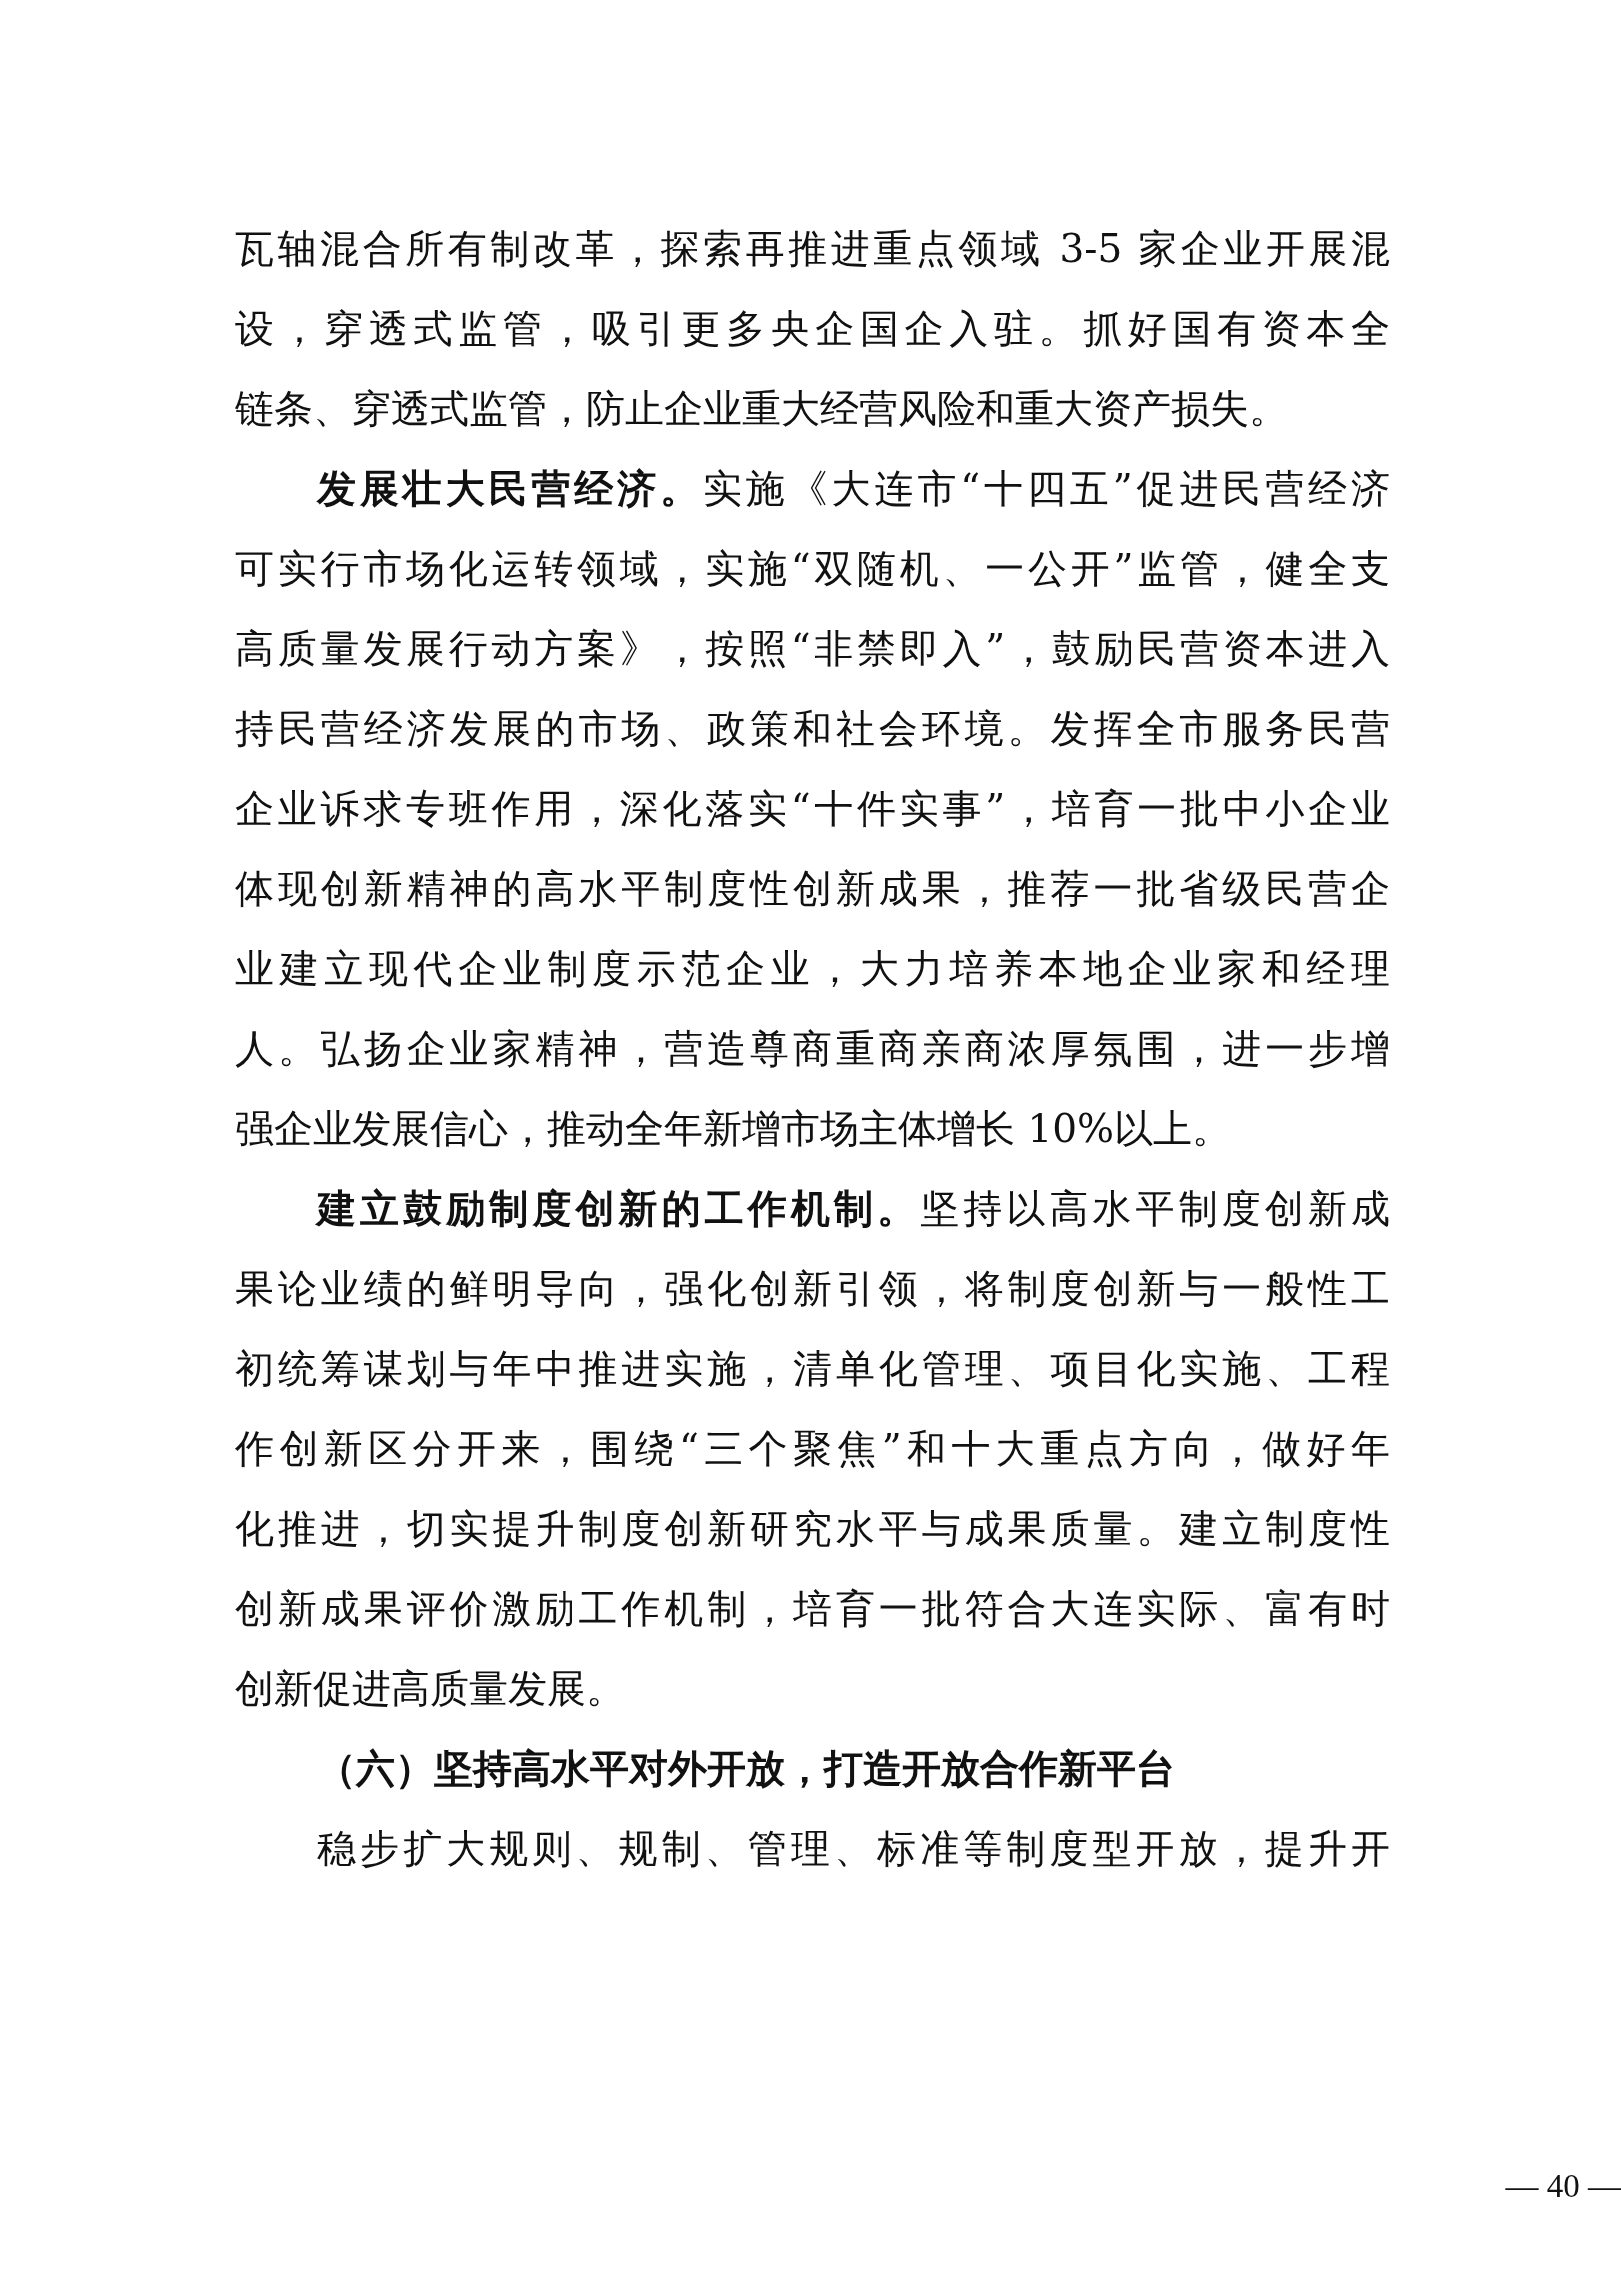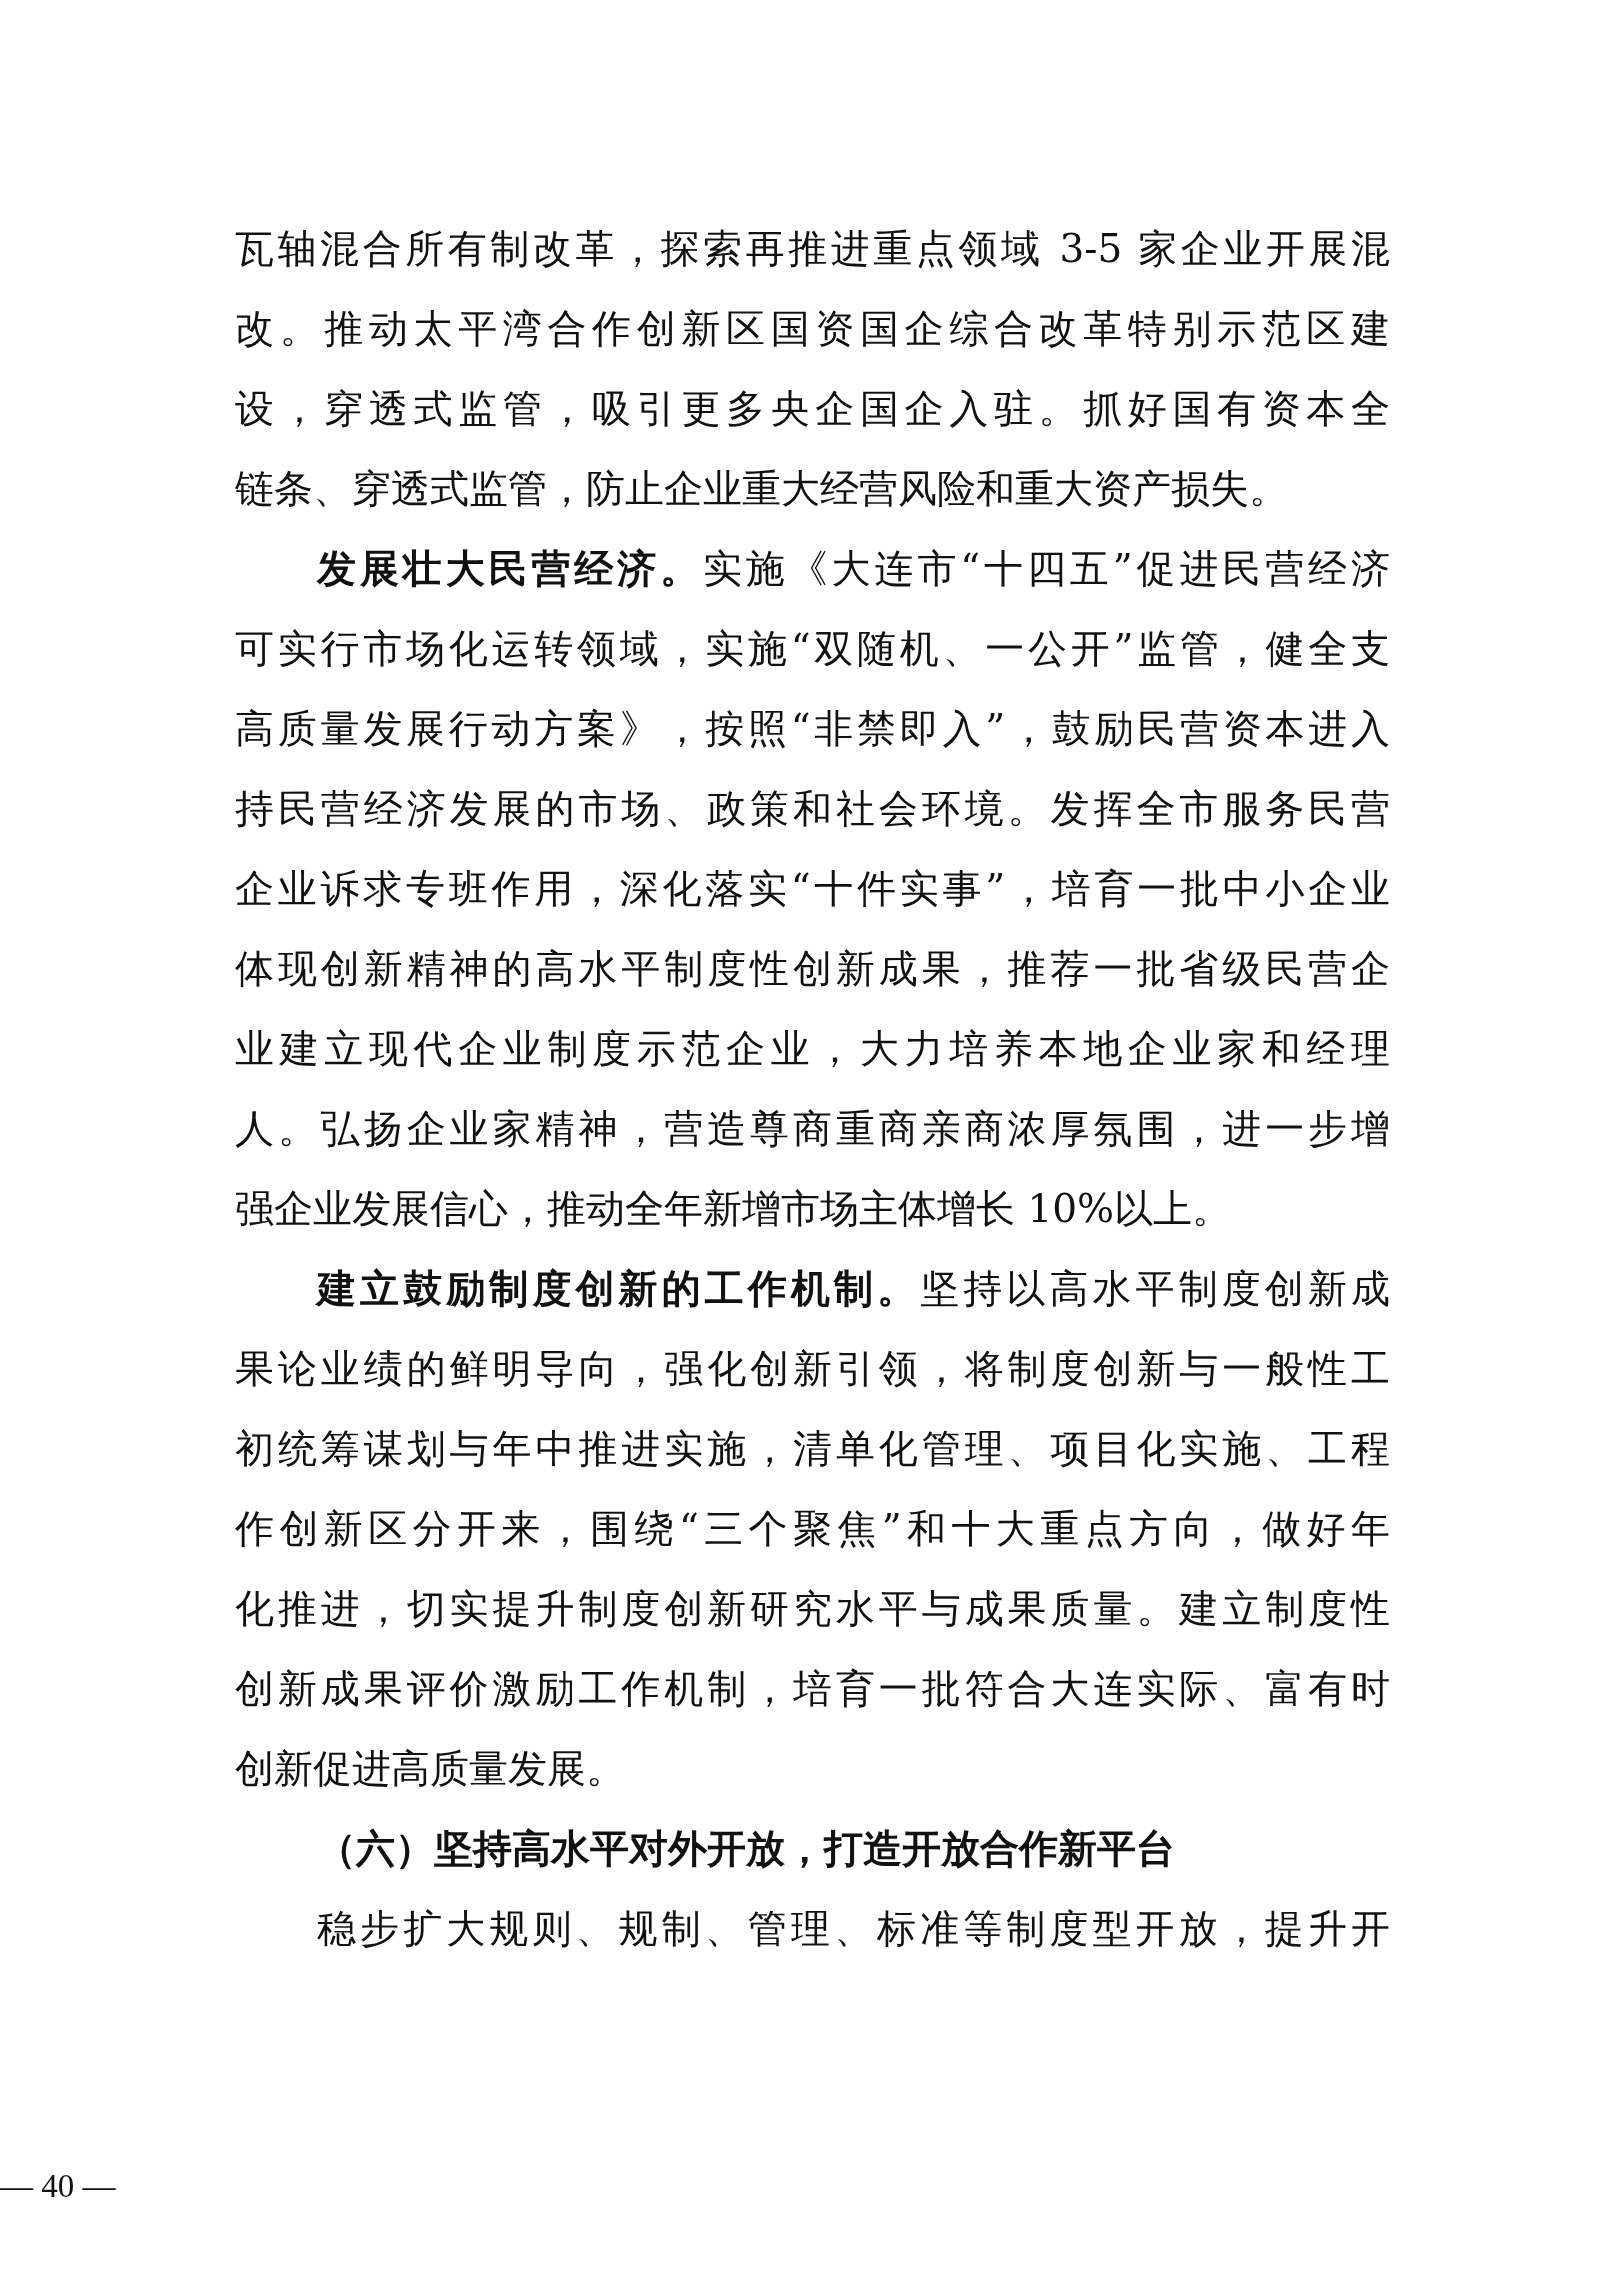--- a/index.html
+++ b/index.html
@@ -51,35 +51,34 @@
       font-family: "DejaVu Sans", "Liberation Sans", sans-serif;
       font-weight: bold;
       padding-left: 82px;
       text-align-last: left;
     }
     .page-number {
       position: absolute;
       left: 0;
       width: 1621px;
       top: 2168px;
-      text-align: left;
+      text-align: right;
       font-size: 33px;
       font-family: "Liberation Serif", "DejaVu Serif", serif;
       color: #111111;
     }
   </style>
 </head>
 <body>
 
 <div class="page">
   <div class="body-text">
 
     <div>
       <div class="line">瓦轴混合所有制改革，探索再推进重点领域 3-5 家企业开展混</div>
-      <div class="line">改。推动太平湾合作创新区国资国企综合改革特别示范区建</div>
       <div class="line">设，穿透式监管，吸引更多央企国企入驻。抓好国有资本全</div>
       <div class="line last">链条、穿透式监管，防止企业重大经营风险和重大资产损失。</div>
     </div>
 
     <div>
       <div class="line indent"><span class="bold">发展壮大民营经济。</span><span>实施《大连市“十四五”促进民营经济</span></div>
       <div class="line">可实行市场化运转领域，实施“双随机、一公开”监管，健全支</div>
       <div class="line">高质量发展行动方案》，按照“非禁即入”，鼓励民营资本进入</div>
       <div class="line">持民营经济发展的市场、政策和社会环境。发挥全市服务民营</div>
       <div class="line">企业诉求专班作用，深化落实“十件实事”，培育一批中小企业</div>

